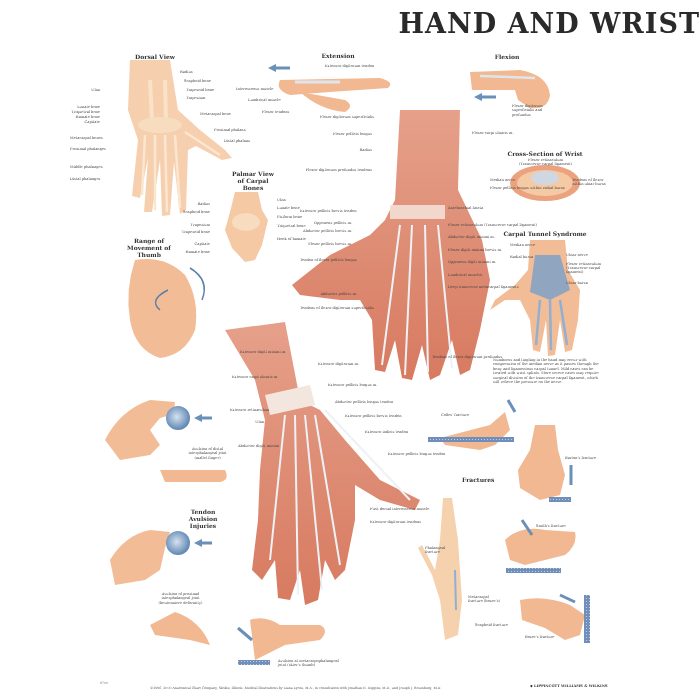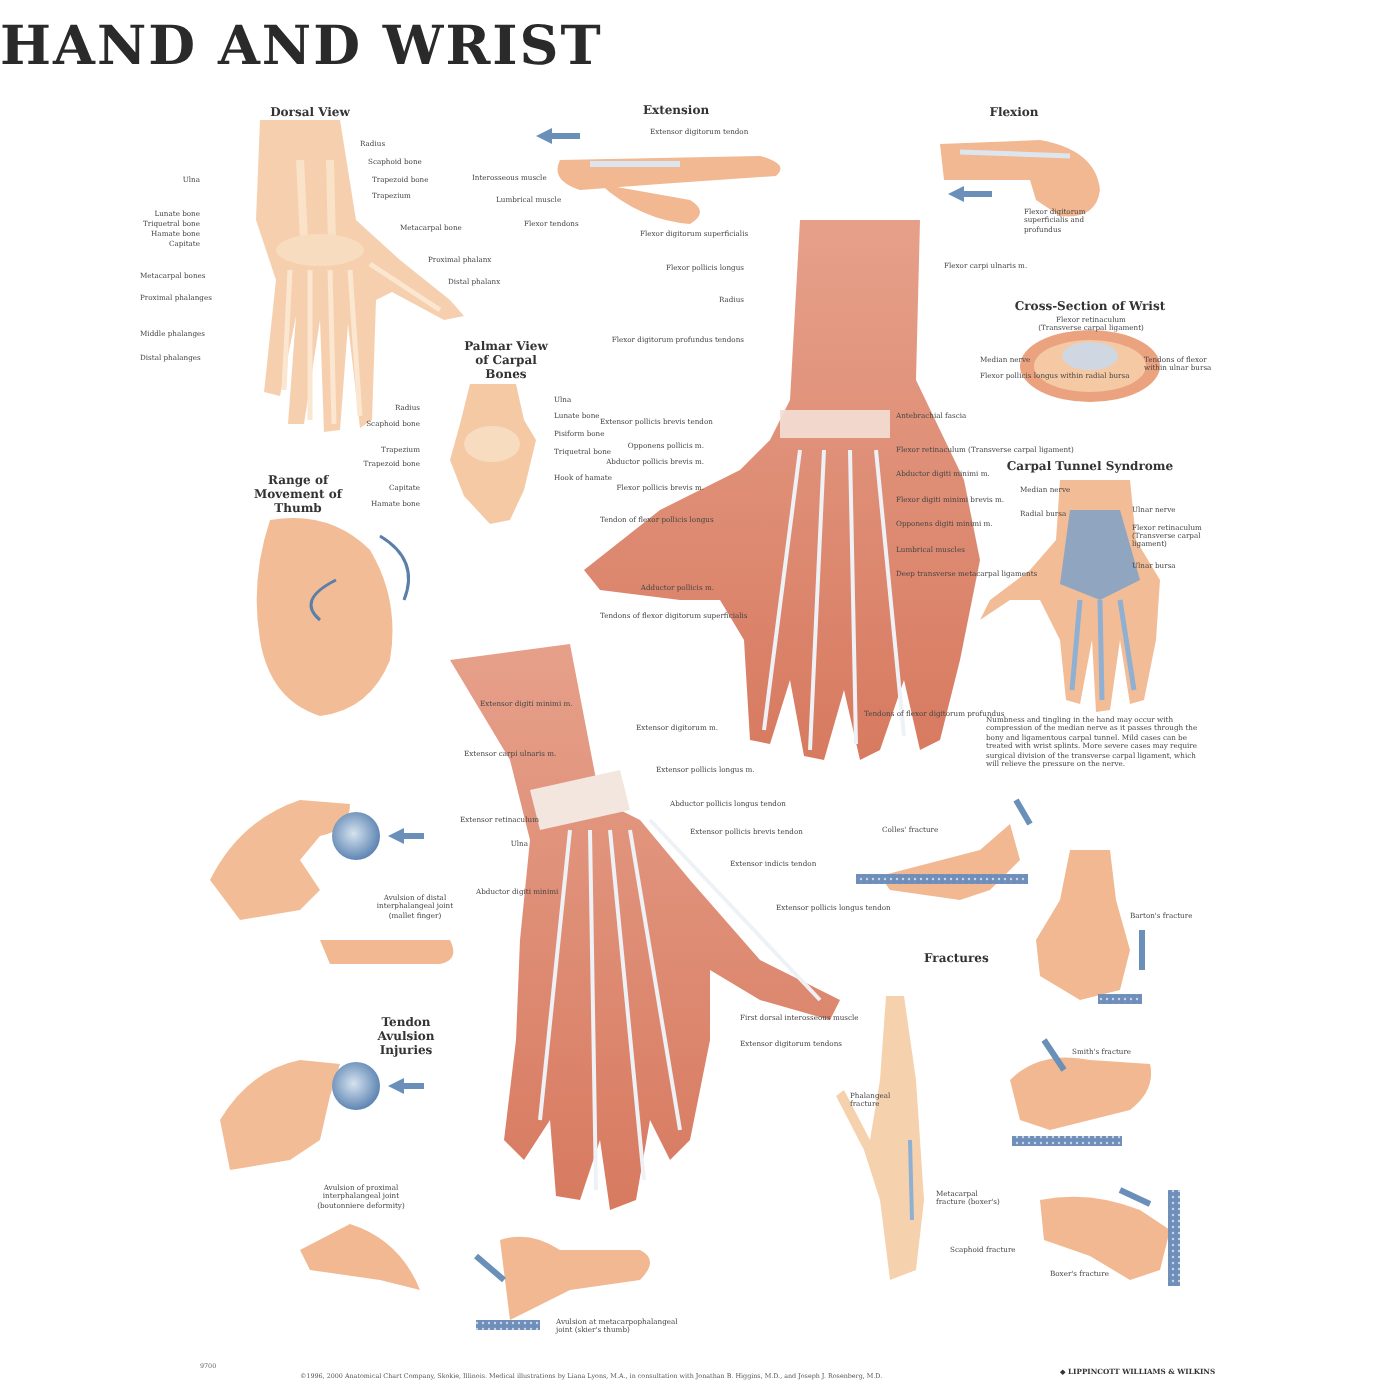--- a/index.html
+++ b/index.html
@@ -1,18 +1,18 @@
 <!DOCTYPE html>
 <html><head>
 <meta charset="utf-8">
 <style>
   html,body{margin:0;padding:0;background:#fff;}
   body{width:700px;height:700px;position:relative;overflow:hidden;font-family:"DejaVu Serif",serif;color:#333;}
   .poster{position:absolute;left:0;top:0;width:700px;height:700px;background:#fff;}
-  .title{position:absolute;left:0;width:700px;top:8px;text-align:left;font-family:"DejaVu Serif",serif;font-weight:bold;font-size:27px;letter-spacing:1px;color:#2a2a2a;}
+  .title{position:absolute;left:0;width:700px;top:8px;text-align:right;font-family:"DejaVu Serif",serif;font-weight:bold;font-size:27px;letter-spacing:1px;color:#2a2a2a;}
   .ptitle{position:absolute;font-size:6px;font-weight:bold;color:#333;text-align:center;white-space:nowrap;line-height:7px;}
   .lbl{position:absolute;font-size:3.6px;color:#444;line-height:4.2px;white-space:nowrap;}
   .lbl.r{text-align:right;}
   .note{position:absolute;font-size:3.6px;color:#444;line-height:4.4px;}
   .footer{position:absolute;left:150px;top:686px;font-size:3.2px;color:#555;white-space:nowrap;}
   .badge{position:absolute;left:530px;top:684px;font-size:3.6px;color:#333;font-weight:bold;}
   .pnum{position:absolute;left:100px;top:681px;font-size:3.2px;color:#666;}
   svg{position:absolute;left:0;top:0;}
 </style>
 </head>

